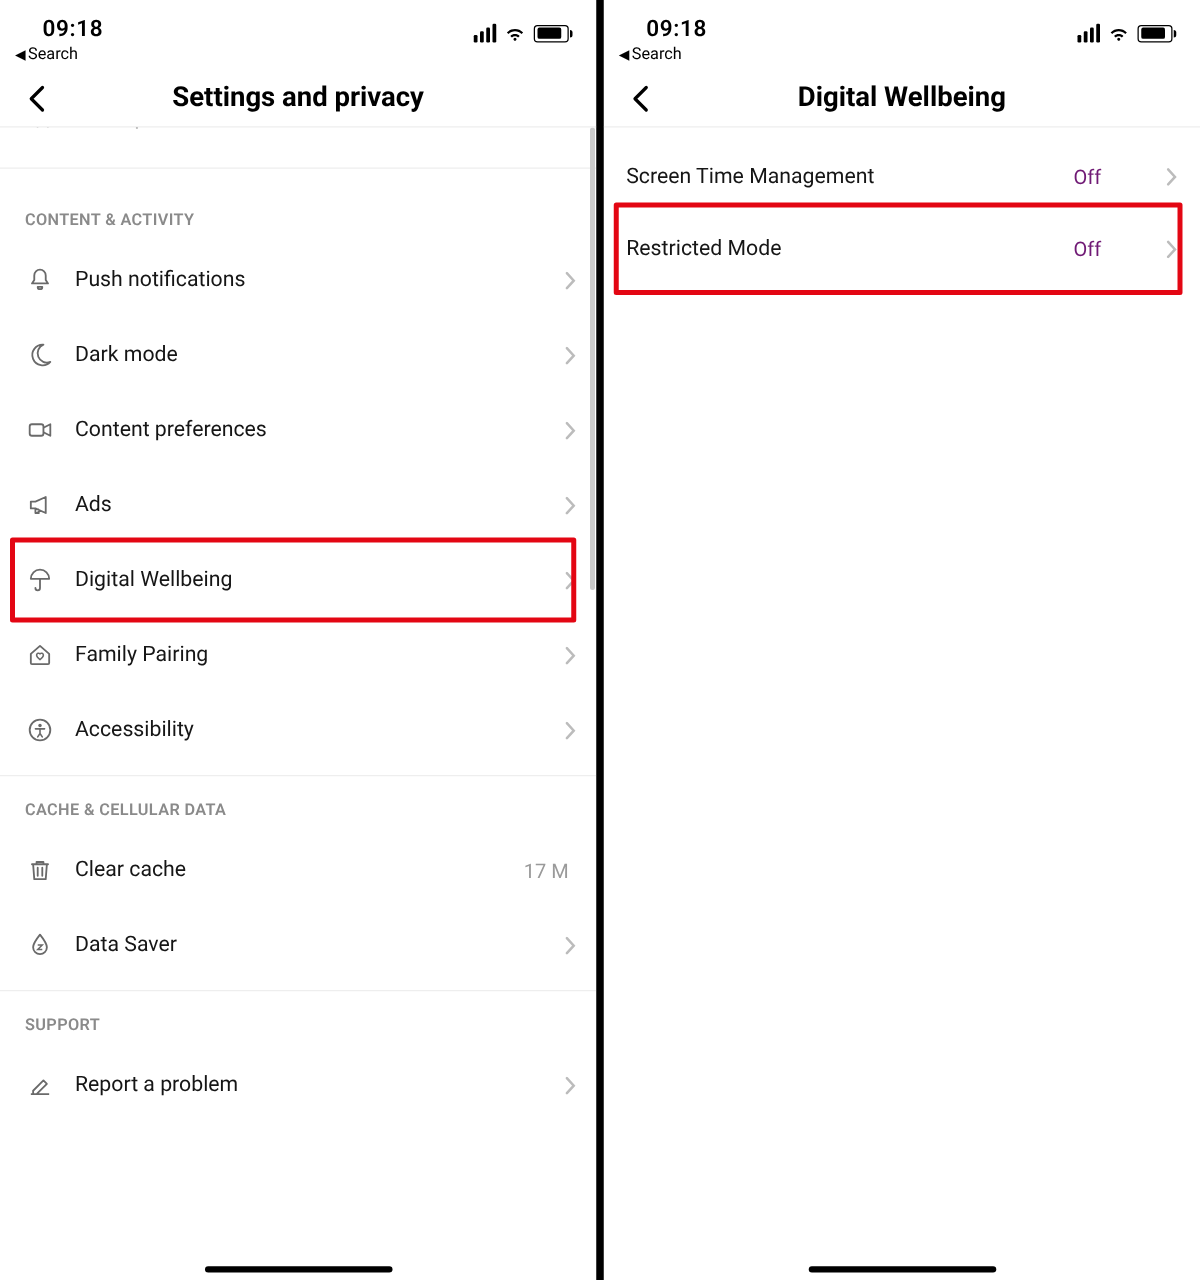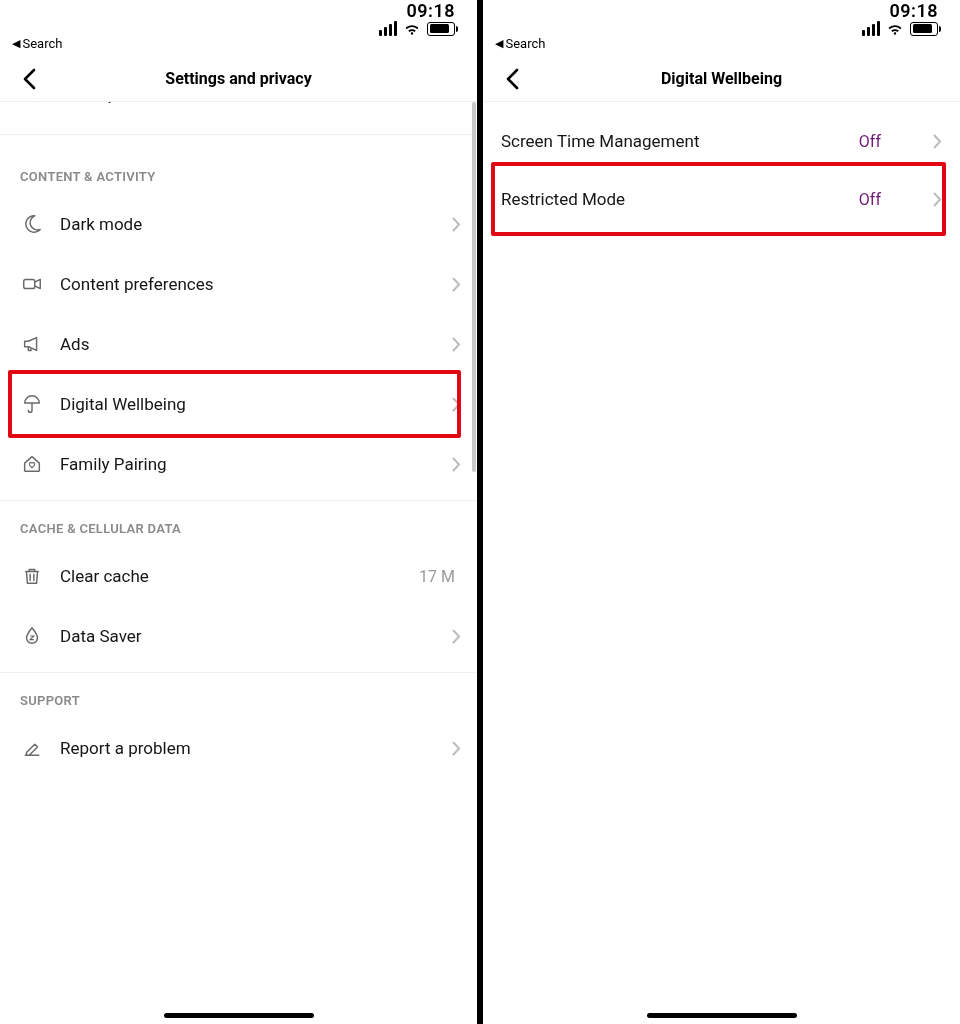--- a/index.html
+++ b/index.html
@@ -2,38 +2,38 @@
 <html><head>
 <meta charset="utf-8">
 <style>
   * { box-sizing: border-box; margin: 0; padding: 0; }
   html, body { width: 960px; height: 1024px; background: #000; font-family: -apple-system, BlinkMacSystemFont, "Segoe UI", Roboto, Helvetica, Arial, sans-serif; }
   .stage { display: flex; width: 960px; height: 1024px; }
   .phone { width: 480px; height: 1024px; background: #fff; position: relative; overflow: hidden; border-right: 3px solid #000; }
   .phone:last-child { border-right: none; border-left: 3px solid #000; }
 
   
-  .status-bar { position: absolute; top: 0; left: 0; right: 0; height: 34px; display: flex; align-items: flex-end; justify-content: space-between; padding: 0 22px 0 34px; flex-direction: column; }
+  .status-bar { position: absolute; top: 0; left: 0; right: 0; height: 34px; display: flex; align-items: flex-end; justify-content: space-between; padding: 0 22px 0 34px; }
   .status-time { font-size: 18px; font-weight: 600; letter-spacing: 0.5px; }
   .status-icons { display: flex; align-items: center; gap: 6px; }
   .sig-bars { display:flex; align-items:flex-end; gap:2px; }
   .sig-bars span { width:3px; background:#000; border-radius:1px; display:block; }
   .sig-bars span:nth-child(1){height:6px;} .sig-bars span:nth-child(2){height:9px;} .sig-bars span:nth-child(3){height:12px;} .sig-bars span:nth-child(4){height:15px;}
   .wifi { width:18px; height:13px; }
   .battery { width:28px; height:14px; border:1.5px solid #000; border-radius:3px; position:relative; }
   .battery::after{content:"";position:absolute;right:-4px;top:3px;width:2.5px;height:6px;background:#000;border-radius:0 2px 2px 0;}
   .battery .lvl{position:absolute;left:1.5px;top:1.5px;bottom:1.5px;right:5px;background:#000;border-radius:1.5px;}
 
   .back-search { position:absolute; top:36px; left:12px; font-size:13px; color:#000; display:flex; align-items:center; gap:2px; }
   .back-search .tri { font-size:11px; }
 
   
   .nav { position:absolute; top:56px; left:0; right:0; height:46px; display:flex; align-items:center; justify-content:center; border-bottom:1px solid #eee; }
   .nav .back { position:absolute; left:14px; top:8px; width:30px; height:30px; display:flex; align-items:center; justify-content:center; }
-  .nav .title { font-size:16px; font-weight:700; }
+  .nav .title { font-size:22px; font-weight:700; }
 
   
   .content { position:absolute; top:102px; left:0; right:0; bottom:0; overflow:hidden; }
   .section-header { padding: 20px 20px 10px 20px; font-size:13px; font-weight:600; color:#8a8a8a; letter-spacing:0.3px; text-transform:uppercase; }
   .section-header.first { padding-top: 34px; }
   .row { display:flex; align-items:center; height:60px; padding:0 16px 0 20px; position:relative; }
   .row .icon { width:24px; height:24px; display:flex; align-items:center; justify-content:center; color:#5a5a5a; margin-right:16px; flex:0 0 24px; }
   .row .label { flex:1; font-size:17px; color:#161616; }
   .row .value { font-size:16px; color:#9a9a9a; margin-right:6px; }
   .row .chev { color:#bcbcbc; flex:0 0 auto; }
@@ -102,20 +102,31 @@
               <path d="M4 12l7-8v5c7 0 9 5 9 10-2-4-5-5-9-5v5l-7-7z" fill="none" stroke="#6a6a6a" stroke-width="1.6" stroke-linejoin="round"></path>
             </svg>
         </div>
         <div class="label">Share profile</div>
 
       </div>
       <div class="divider"></div>
 
       <div class="section-header first">CONTENT &amp; ACTIVITY</div>
 
+      <div class="row">
+        <div class="icon">
+            <svg width="22" height="22" viewBox="0 0 24 24">
+              <path d="M12 3a5 5 0 0 1 5 5v4l2 3H5l2-3V8a5 5 0 0 1 5-5zm-2 15h4a2 2 0 0 1-4 0z" fill="none" stroke="#6a6a6a" stroke-width="1.6" stroke-linejoin="round"></path>
+            </svg>
+          </div>
+        <div class="label">Push notifications</div>
+        <svg class="chev" width="9" height="15" viewBox="0 0 9 15">
+            <path d="M1.5 1.5 L7 7.5 L1.5 13.5" stroke="#bcbcbc" stroke-width="2" fill="none" stroke-linecap="round"></path>
+          </svg>
+      </div>
 
 
       <div class="row">
         <div class="icon">
             <svg width="22" height="22" viewBox="0 0 24 24">
               <path d="M15 3a9 9 0 1 0 6 15 7 7 0 0 1-6-15z" fill="none" stroke="#6a6a6a" stroke-width="1.6" stroke-linejoin="round"></path>
             </svg>
           </div>
         <div class="label">Dark mode</div>
         <svg class="chev" width="9" height="15" viewBox="0 0 9 15">
@@ -167,20 +178,33 @@
               <path d="M4 11 12 4l8 7v8a1 1 0 0 1-1 1H5a1 1 0 0 1-1-1v-8z" fill="none" stroke="#6a6a6a" stroke-width="1.6" stroke-linejoin="round"></path>
               <path d="M12 16c-2-1.5-3-2.5-3-4a1.7 1.7 0 0 1 3-1 1.7 1.7 0 0 1 3 1c0 1.5-1 2.5-3 4z" fill="none" stroke="#6a6a6a" stroke-width="1.3"></path>
             </svg>
           </div>
         <div class="label">Family Pairing</div>
         <svg class="chev" width="9" height="15" viewBox="0 0 9 15">
             <path d="M1.5 1.5 L7 7.5 L1.5 13.5" stroke="#bcbcbc" stroke-width="2" fill="none" stroke-linecap="round"></path>
           </svg>
       </div>
 
+      <div class="row">
+        <div class="icon">
+            <svg width="22" height="22" viewBox="0 0 24 24">
+              <circle cx="12" cy="12" r="9" fill="none" stroke="#6a6a6a" stroke-width="1.6"></circle>
+              <circle cx="12" cy="8" r="1.5" fill="#6a6a6a"></circle>
+              <path d="M8 11h8m-4 0v4m-2 3 2-3 2 3" fill="none" stroke="#6a6a6a" stroke-width="1.4" stroke-linecap="round"></path>
+            </svg>
+          </div>
+        <div class="label">Accessibility</div>
+        <svg class="chev" width="9" height="15" viewBox="0 0 9 15">
+            <path d="M1.5 1.5 L7 7.5 L1.5 13.5" stroke="#bcbcbc" stroke-width="2" fill="none" stroke-linecap="round"></path>
+          </svg>
+      </div>
 
       <div class="divider"></div>
 
       <div class="section-header">CACHE &amp; CELLULAR DATA</div>
 
       <div class="row">
         <div class="icon">
             <svg width="22" height="22" viewBox="0 0 24 24">
               <path d="M5 7h14M9 7V5h6v2m-9 0 1 13h10l1-13M10 10v7m4-7v7" fill="none" stroke="#6a6a6a" stroke-width="1.6" stroke-linecap="round" stroke-linejoin="round"></path>
             </svg>

